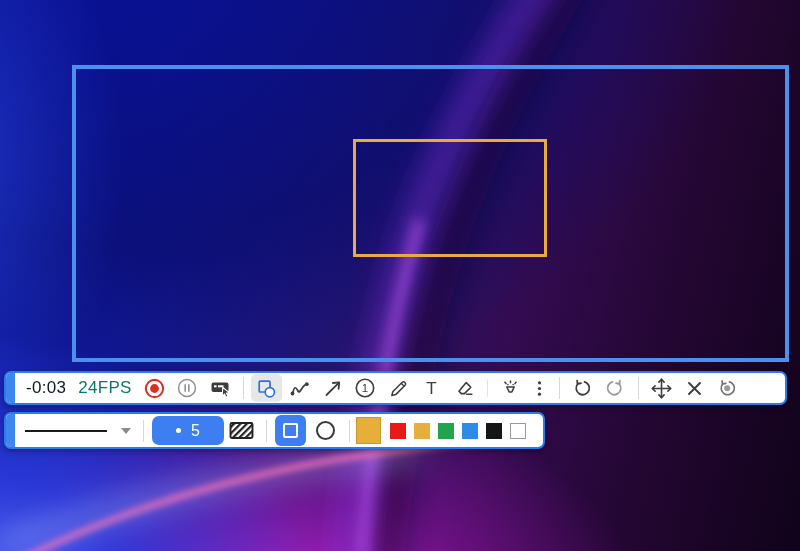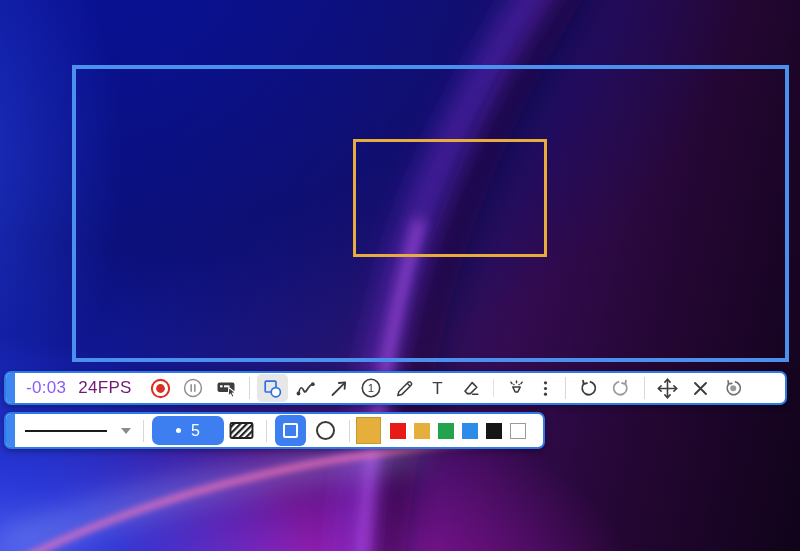--- a/index.html
+++ b/index.html
@@ -25,22 +25,22 @@
 
   
   .toolbar{position:absolute;background:#fff;border:2px solid #2f7ae6;border-radius:7px;
     display:flex;align-items:center;overflow:hidden;box-shadow:0 2px 6px rgba(0,0,0,.35);}
   .toolbar-main{left:4px;top:371px;width:783px;height:34px;}
   .toolbar-style{left:4px;top:412px;width:541px;height:37px;}
   .drag-handle{align-self:stretch;width:9px;background:#3e86f0;flex:0 0 auto;}
   .tb-sep{width:1px;height:22px;background:#d8d8d8;margin:0 6px;flex:0 0 auto;}
   .tb-sep.thin{height:18px;background:#e3e3e3;}
 
-  .timer{font-size:17px;color:#8b5cf6;margin-left:11px;letter-spacing:.3px;white-space:nowrap;}
-  .fps{font-size:17px;color:#701a75;margin-left:12px;margin-right:12px;letter-spacing:.3px;white-space:nowrap;}
+  .timer{font-size:17px;color:#0f172a;margin-left:11px;letter-spacing:.3px;white-space:nowrap;}
+  .fps{font-size:17px;color:#0f766e;margin-left:12px;margin-right:6px;letter-spacing:.3px;white-space:nowrap;}
 
   .tbtn{width:31px;height:28px;border-radius:5px;display:flex;align-items:center;justify-content:center;
     flex:0 0 auto;margin:0 1px;background:transparent;border:none;padding:0;cursor:pointer;}
   .tbtn.selected{background:#e7e7e7;}
 
   
   .line-select{display:flex;align-items:center;margin-left:10px;flex:0 0 auto;cursor:pointer;}
   .line-sample{width:82px;height:2px;background:#1a1a1a;}
   .caret-down{width:0;height:0;border-left:5px solid transparent;border-right:5px solid transparent;
     border-top:6px solid #8b8b8b;margin-left:14px;}

